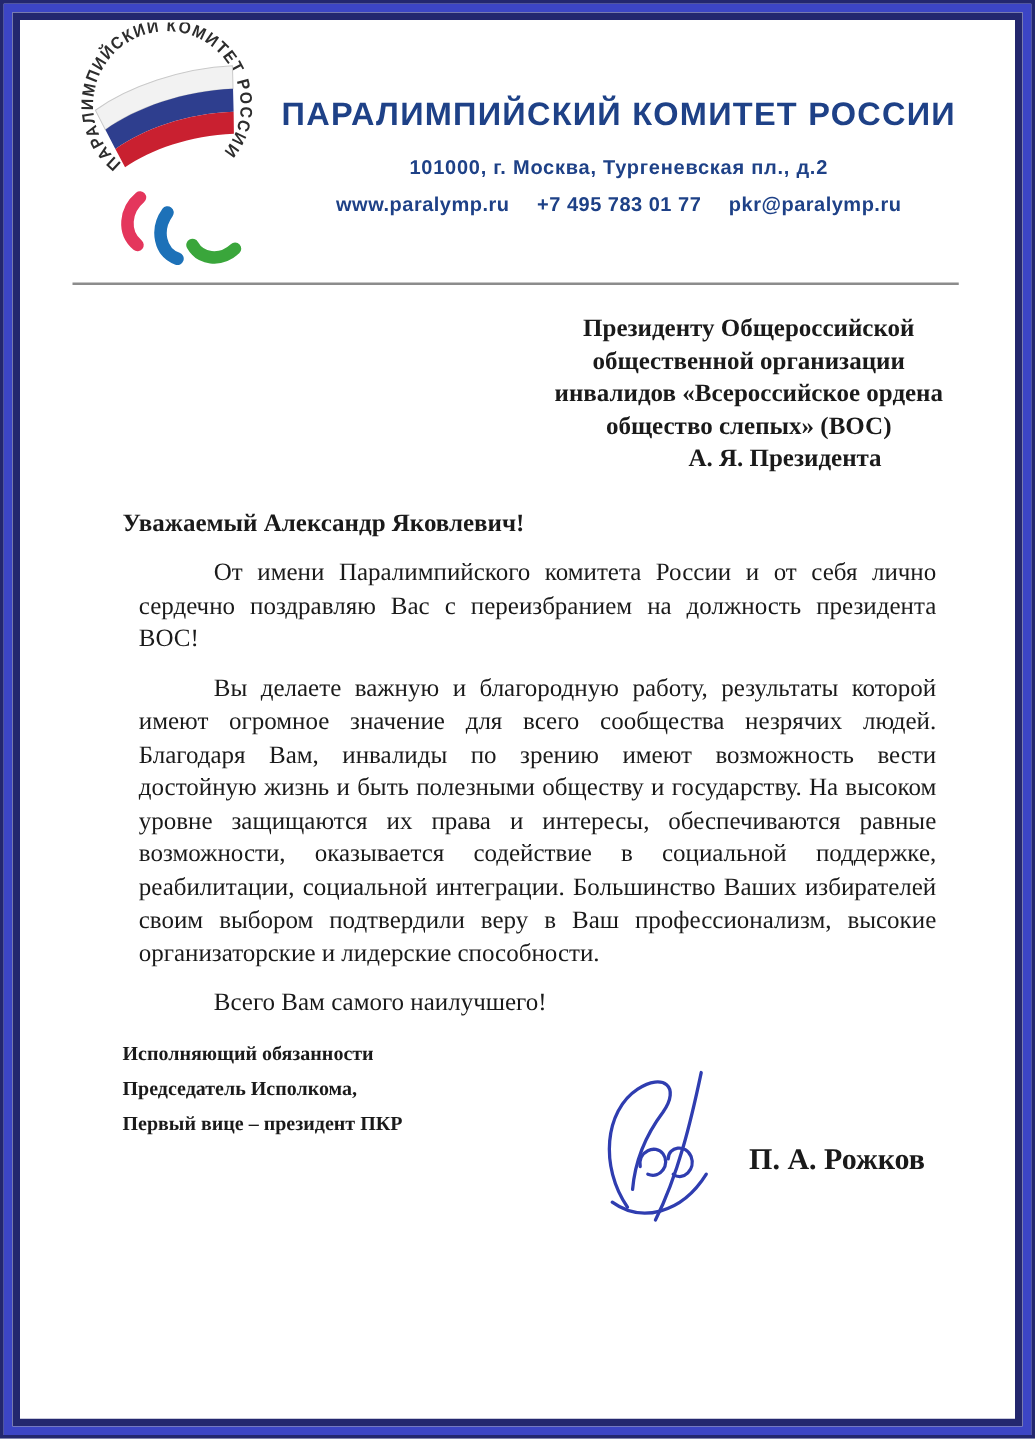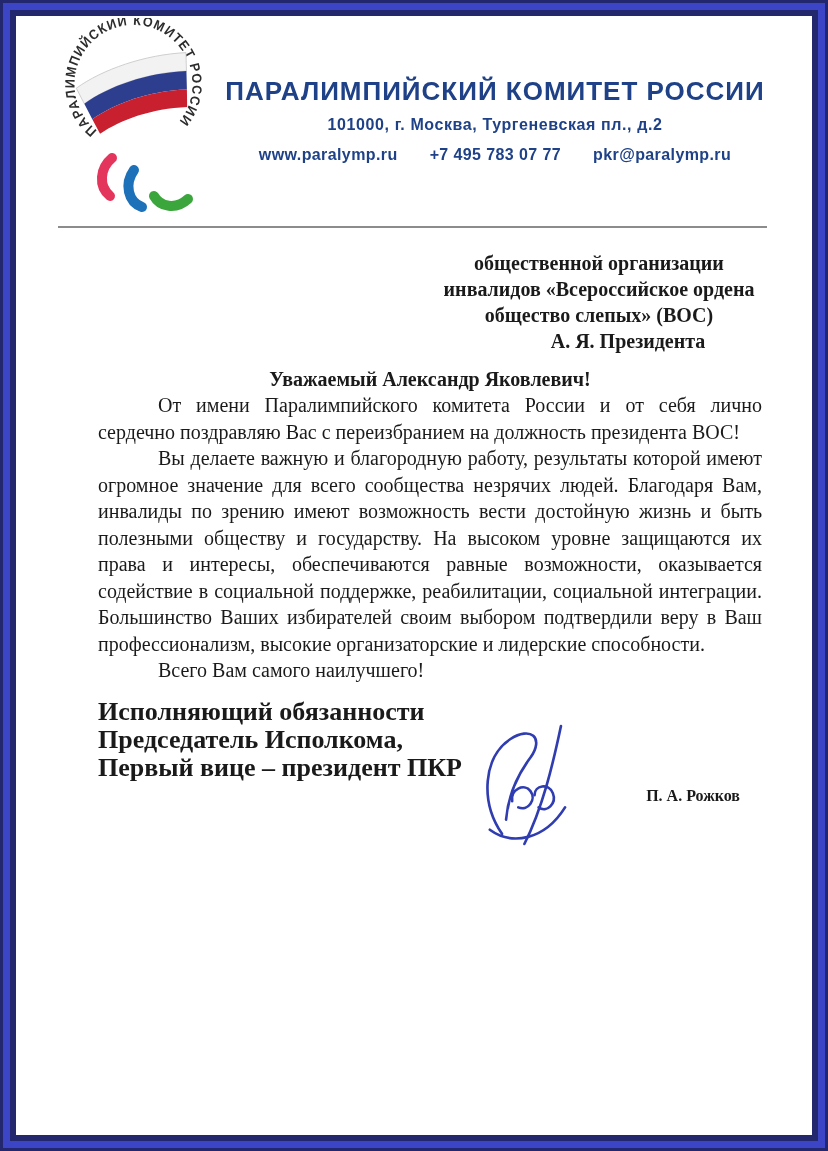--- a/index.html
+++ b/index.html
@@ -11,40 +11,40 @@
   }
   .frame2{width:100%;height:100%;box-sizing:border-box;border:7px solid #3C45C5;}
   .frame3{width:100%;height:100%;box-sizing:border-box;border:6px solid #23276E;background:#ffffff;overflow:hidden;}
 
   
   .header{position:relative;height:210px;}
   .logo-svg{position:absolute;left:40px;top:2px;}
   .header-text{margin-left:162px;padding-top:60px;text-align:center;color:#1E4187;
     font-family:"Liberation Sans", sans-serif;font-weight:bold;}
   .header-title{font-size:26px;letter-spacing:1px;white-space:nowrap;}
-  .header-address{font-size:16px;letter-spacing:0.6px;margin-top:9px;text-align:center;}
-  .header-contacts{display:flex;justify-content:center;gap:32px;font-size:16px;letter-spacing:0.4px;margin-top:12px;}
+  .header-address{font-size:16px;letter-spacing:0.6px;margin-top:19px;text-align:center;}
+  .header-contacts{display:flex;justify-content:center;gap:22px;font-size:16px;letter-spacing:0.4px;margin-top:12px;}
   .divider{height:2px;background:#8C8C8C;margin-left:42px;width:709px;}
 
   
   .recipient{width:408px;margin:22px 9px 0 auto;text-align:center;
     font-weight:bold;font-size:20px;line-height:26px;}
   .recipient-last{padding-left:58px;}
 
   
-  .salutation{margin:12px 50px 0 82px;text-align:center;font-weight:bold;font-size:20px;line-height:26px;}
+  .salutation{margin:26px 50px 0 82px;text-align:left;font-weight:bold;font-size:20px;line-height:26px;}
   .body-text{margin:0 50px 0 82px;}
-  .body-text p{margin:0;text-align:justify;text-indent:60px;font-size:20px;line-height:26.5px;}
+  .body-text p{margin:13px;text-align:justify;text-indent:60px;font-size:20px;line-height:26.5px;}
   .closing-line{text-align:center;}
 
   
   .sign-block{position:relative;margin:14px 50px 0 82px;height:170px;}
-  .sign-titles div{font-weight:bold;font-size:26px;line-height:28px;white-space:nowrap;}
+  .sign-titles div{font-weight:bold;font-size:16px;line-height:28px;white-space:nowrap;}
   .sign-scribble{position:absolute;left:372px;top:26px;}
-  .sign-name{position:absolute;right:22px;top:84px;font-weight:bold;font-size:16px;line-height:28px;white-space:nowrap;}
+  .sign-name{position:absolute;right:22px;top:84px;font-weight:bold;font-size:24px;line-height:28px;white-space:nowrap;}
 </style>
 </head>
 <body>
 
 <div class="page">
  <div class="frame2">
   <div class="frame3">
 
     <div class="header">
 
@@ -67,29 +67,30 @@
           <path d="M36,16 C26,30 30,48 44,53" stroke="#1D71B8" stroke-width="10"></path>
           <path d="M56,42 C62,53 78,56 90,45" stroke="#3AA63B" stroke-width="10"></path>
         </g>
       </svg>
 
       <div class="header-text">
         <div class="header-title">ПАРАЛИМПИЙСКИЙ КОМИТЕТ РОССИИ</div>
         <div class="header-address">101000, г. Москва, Тургеневская пл., д.2</div>
         <div class="header-contacts">
           <span>www.paralymp.ru</span>
-          <span>+7 495 783 07 77</span>
+          <span>+7 495 783 01 77</span>
           <span>pkr@paralymp.ru</span>
         </div>
       </div>
     </div>
 
     <div class="divider"></div>
 
     <div class="recipient">
+      <div>Президенту Общероссийской</div>
       <div>общественной организации</div>
       <div>инвалидов «Всероссийское ордена</div>
       <div>общество слепых» (ВОС)</div>
       <div class="recipient-last">А. Я. Президента</div>
     </div>
 
     <div class="salutation">Уважаемый Александр Яковлевич!</div>
 
     <div class="body-text">
       <p>От имени Паралимпийского комитета России и от себя лично сердечно поздравляю Вас с переизбранием на должность президента ВОС!</p>

